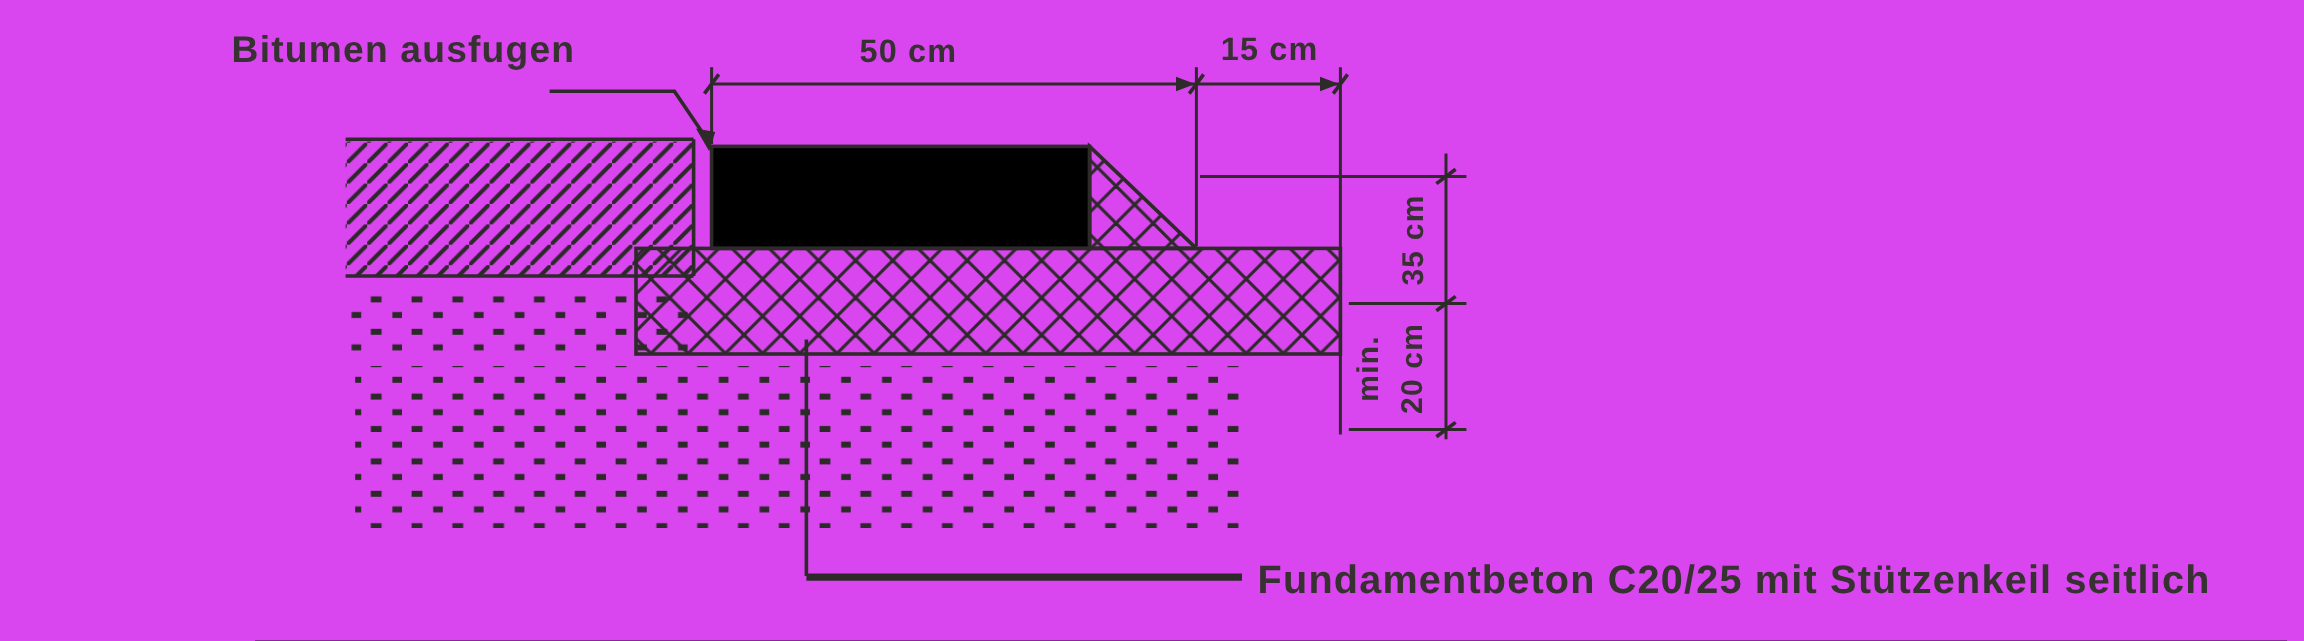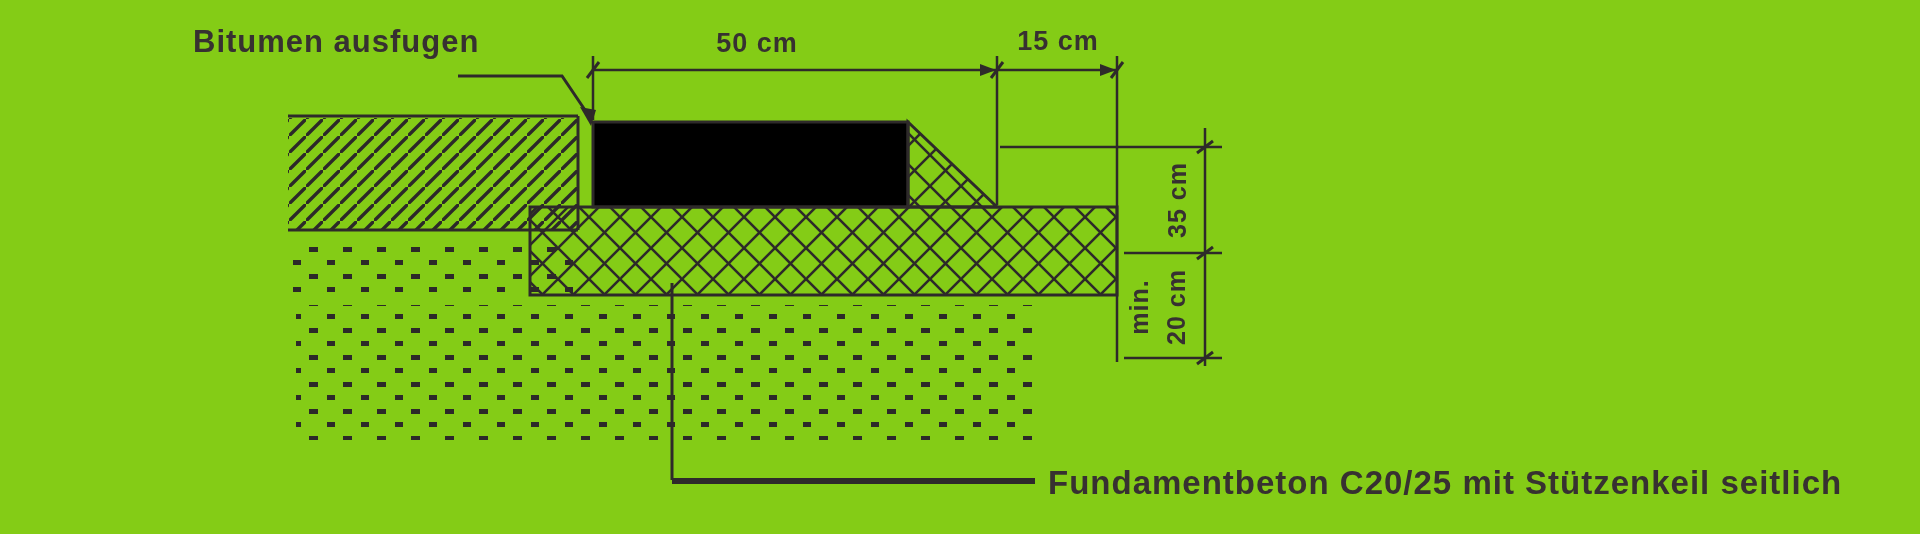--- a/index.html
+++ b/index.html
@@ -5,21 +5,21 @@
   html,body{
     margin:0;padding:0;
     width:1920px;height:534px;
     background:#000;
     overflow:hidden;
     font-family:"Liberation Sans",sans-serif;
   }
   #stage{
     position:relative;
     width:1920px;height:534px;
-    background:#84cc16;
+    background:#d946ef;
   }
   svg{display:block}
   text{
     font-family:"Liberation Sans",sans-serif;
     font-weight:bold;
     fill:#373131;
   }
   .lbl-big{font-size:31px;letter-spacing:1px}
   .lbl-dim{font-size:27px;letter-spacing:1px}
   .lbl-dim-rot{font-size:25px;letter-spacing:1px}

